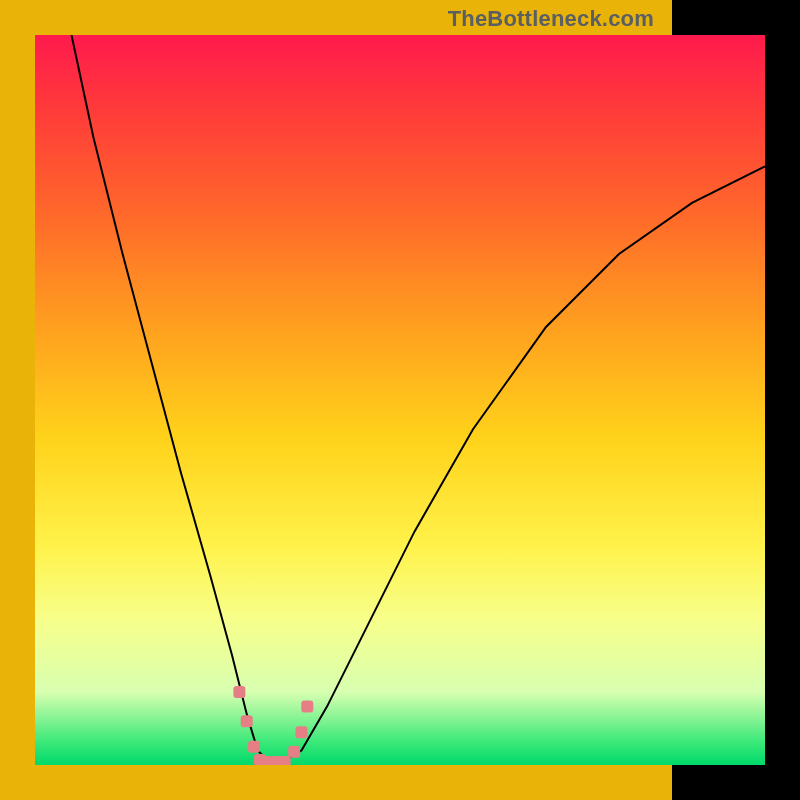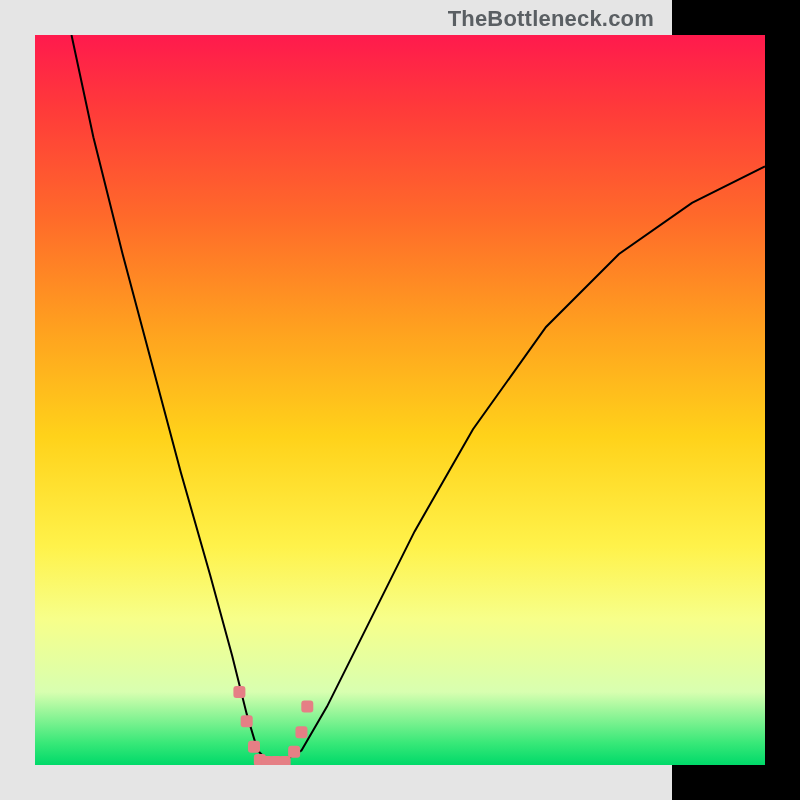--- a/index.html
+++ b/index.html
@@ -7,21 +7,21 @@
     padding: 0;
     width: 800px;
     height: 800px;
     background: #000;
     overflow: hidden;
   }
   .frame {
     position: relative;
     width: 672px;
     height: 800px;
-    background: #e5e5e5;
+    background: #eab308;
   }
   .plot-area {
     position: absolute;
     left: 35px;
     top: 35px;
     width: 730px;
     height: 730px;
     background: linear-gradient(to bottom,
       #ff1a4d 0%,
       #ff3a3a 10%,

